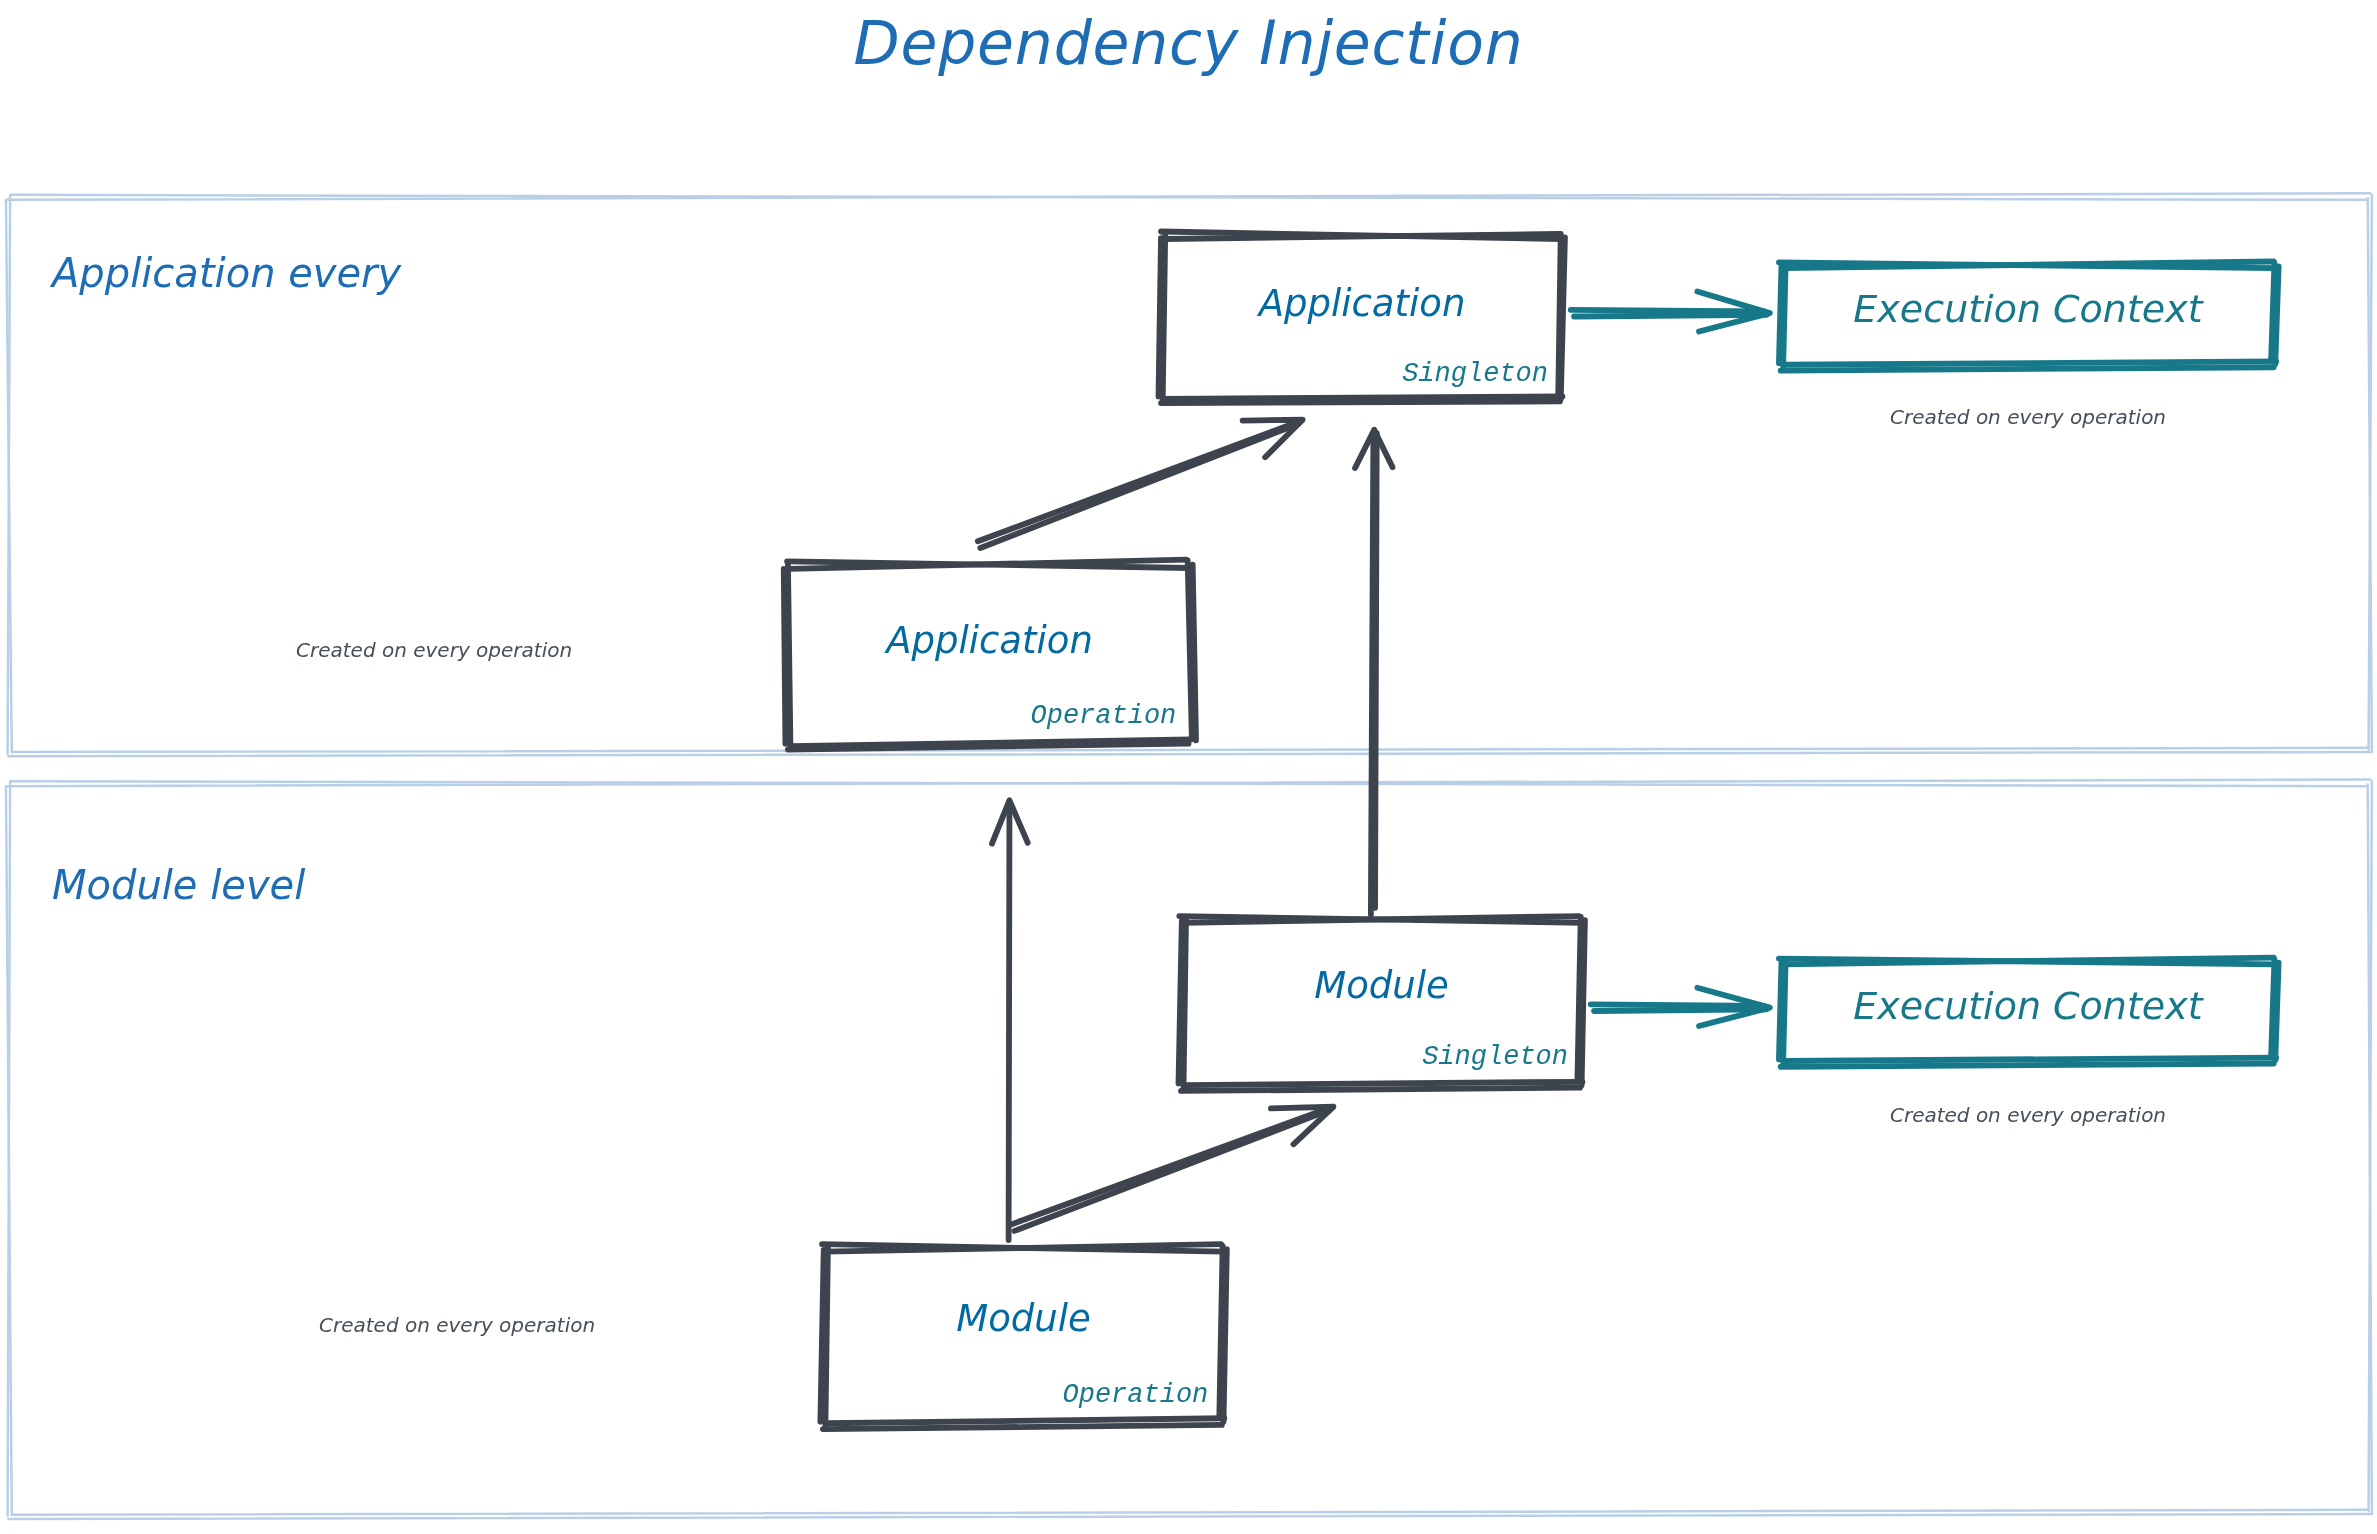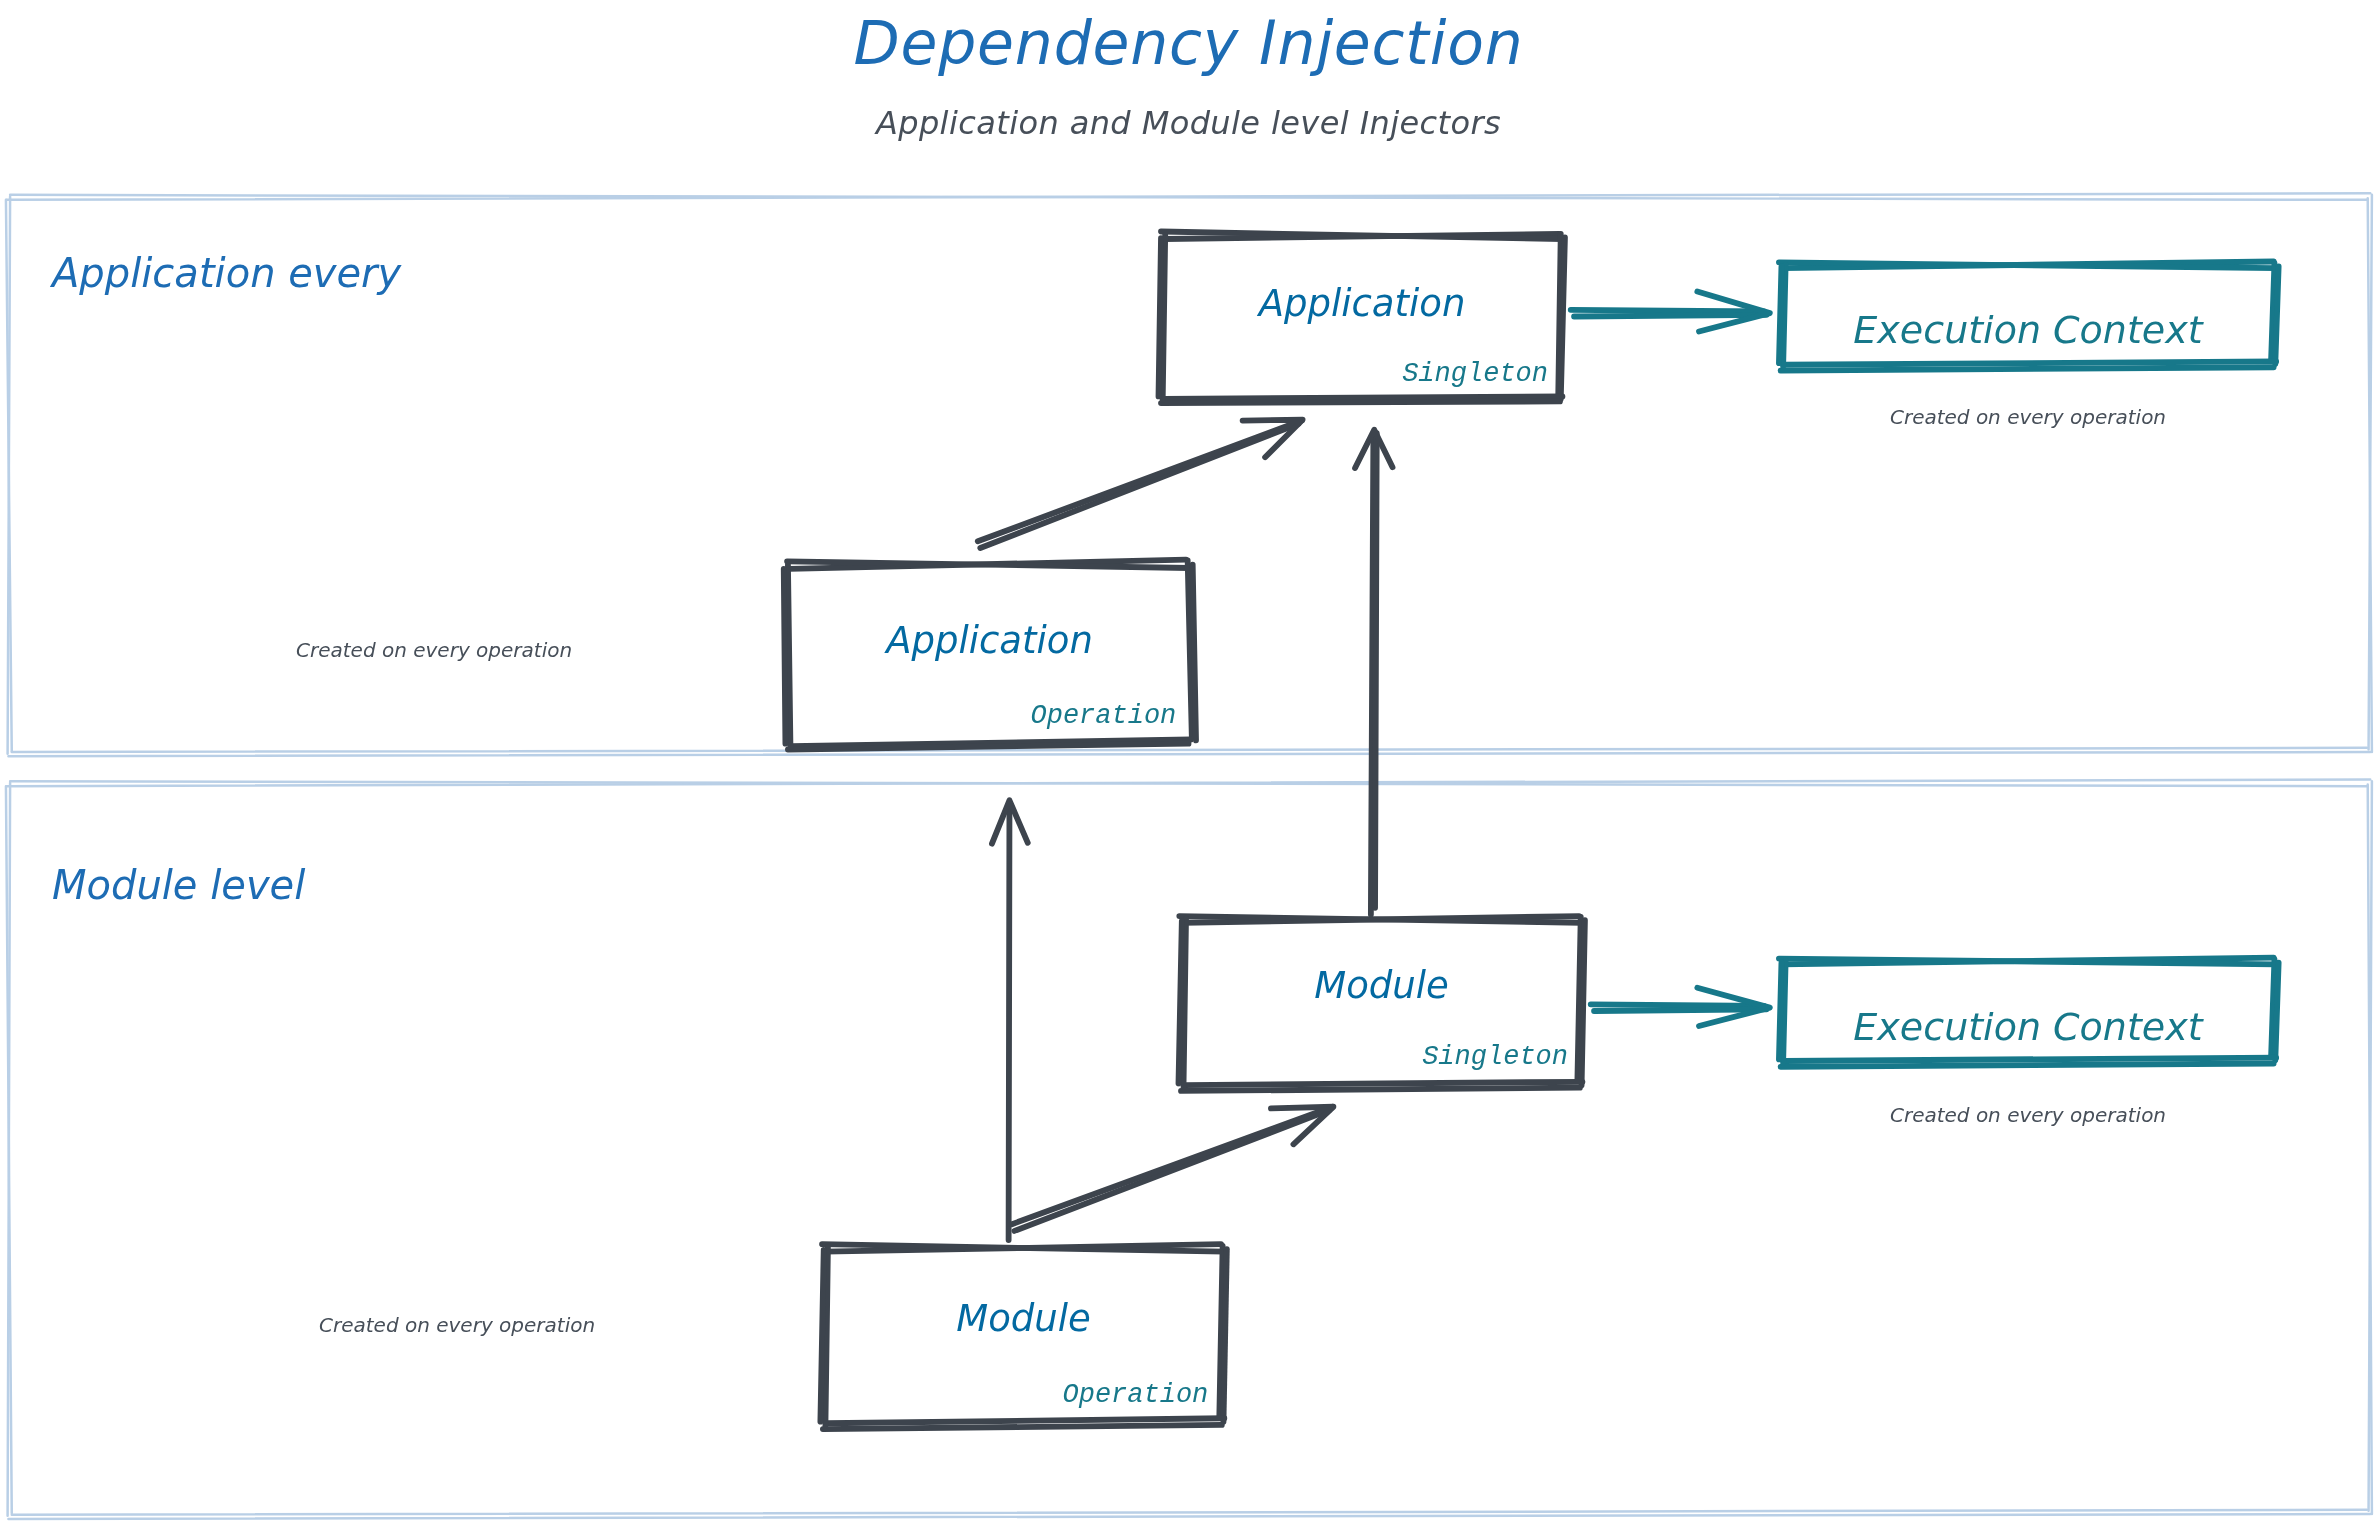--- a/index.html
+++ b/index.html
@@ -82,21 +82,20 @@
   .node-ec-title {
     position: absolute;
     left: 0;
     width: 100%;
     text-align: center;
     color: #17788a;
     font-size: 38px;
     font-style: italic;
     font-family: "DejaVu Sans", sans-serif;
     white-space: nowrap;
-    margin-top: 21px;
   }
   
   .note {
     position: absolute;
     color: #474f59;
     font-size: 20px;
     font-style: italic;
     font-family: "DejaVu Sans", sans-serif;
     white-space: nowrap;
   }
@@ -111,21 +110,20 @@
     height: 1534px;
     pointer-events: none;
   }
 </style>
 </head>
 <body>
 
 <div id="root">
 
   <div class="title">Dependency Injection</div>
-  <div class="subtitle">Application and Module level Injectors</div>
 
   <svg class="layer" viewBox="0 0 2854 1842">
 
     <g fill="none" stroke="#b9cfe6" stroke-width="3" stroke-linecap="round">
       <path d="M8,240 L2846,232"></path>
       <path d="M12,234 L2842,240"></path>
       <path d="M2848,234 L2844,900"></path>
       <path d="M2843,238 L2848,903"></path>
       <path d="M2846,903 L10,908"></path>
       <path d="M2842,898 L14,903"></path>

